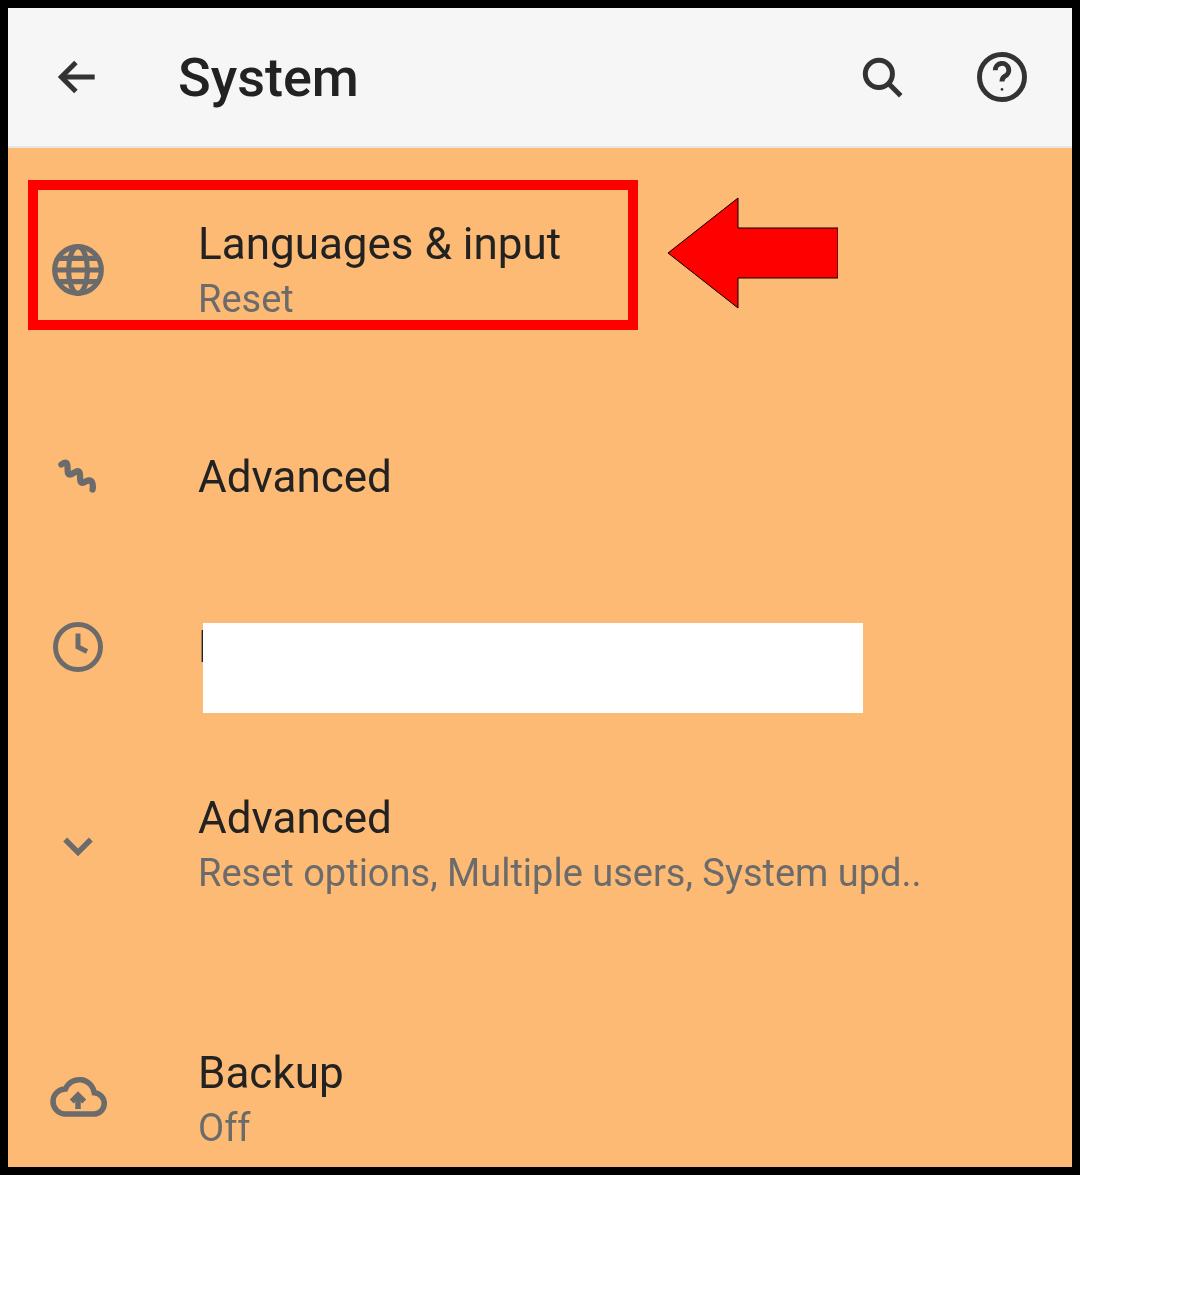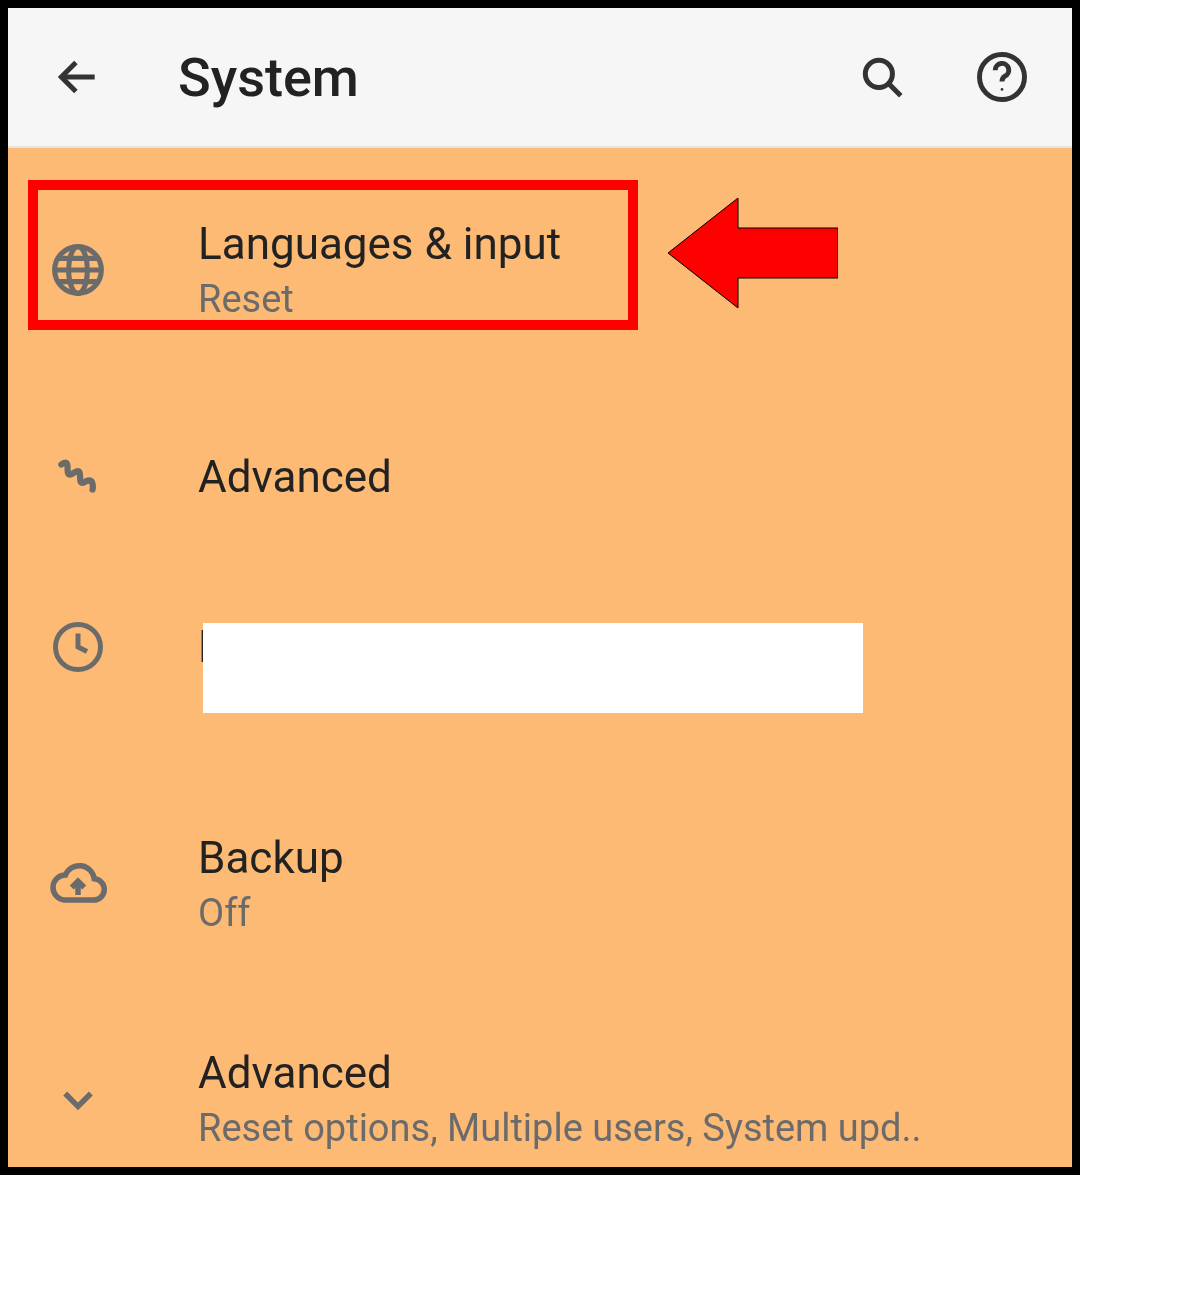--- a/index.html
+++ b/index.html
@@ -178,43 +178,43 @@
         <svg width="54" height="54" viewBox="0 0 24 24" stroke-width="2.2">
           <circle cx="12" cy="12" r="10"></circle>
           <polyline points="12,6 12,12 16,14"></polyline>
         </svg>
       </div>
       <div class="texts">
         <div class="title">Date &amp; time</div>
       </div>
     </div>
 
+    <div class="item" style="margin-top:30px">
+      <div class="icon">
+        <svg width="44" height="44" viewBox="0 0 24 24" stroke-width="3">
+          <polyline points="5,9 12,16 19,9"></polyline>
+        </svg>
+      </div>
+      <div class="texts">
+        <div class="title">Advanced</div>
+        <div class="sub">Reset options, Multiple users, System upd..</div>
+      </div>
+    </div>
+
     <div class="item" style="margin-top:70px">
       <div class="icon">
         <svg width="60" height="60" viewBox="0 0 24 24" stroke-width="2.2">
           <path d="M7 18 a5 5 0 0 1 0-10 a6 6 0 0 1 11.5 1.5 A4 4 0 0 1 18 18 Z"></path>
           <polyline points="9.5,13 12,10.5 14.5,13"></polyline>
           <line x1="12" y1="10.5" x2="12" y2="16"></line>
         </svg>
       </div>
       <div class="texts">
         <div class="title">Backup</div>
         <div class="sub">Off</div>
-      </div>
-    </div>
-
-    <div class="item" style="margin-top:30px">
-      <div class="icon">
-        <svg width="44" height="44" viewBox="0 0 24 24" stroke-width="3">
-          <polyline points="5,9 12,16 19,9"></polyline>
-        </svg>
-      </div>
-      <div class="texts">
-        <div class="title">Advanced</div>
-        <div class="sub">Reset options, Multiple users, System upd..</div>
       </div>
     </div>
 
   </div>
 
   <div class="whitebox"></div>
   <div class="highlight"></div>
   <div class="arrow">
     <svg width="170" height="120" viewBox="0 0 170 120">
       <polygon points="0,60 70,5 70,35 170,35 170,85 70,85 70,115" fill="#ff0000"></polygon>

